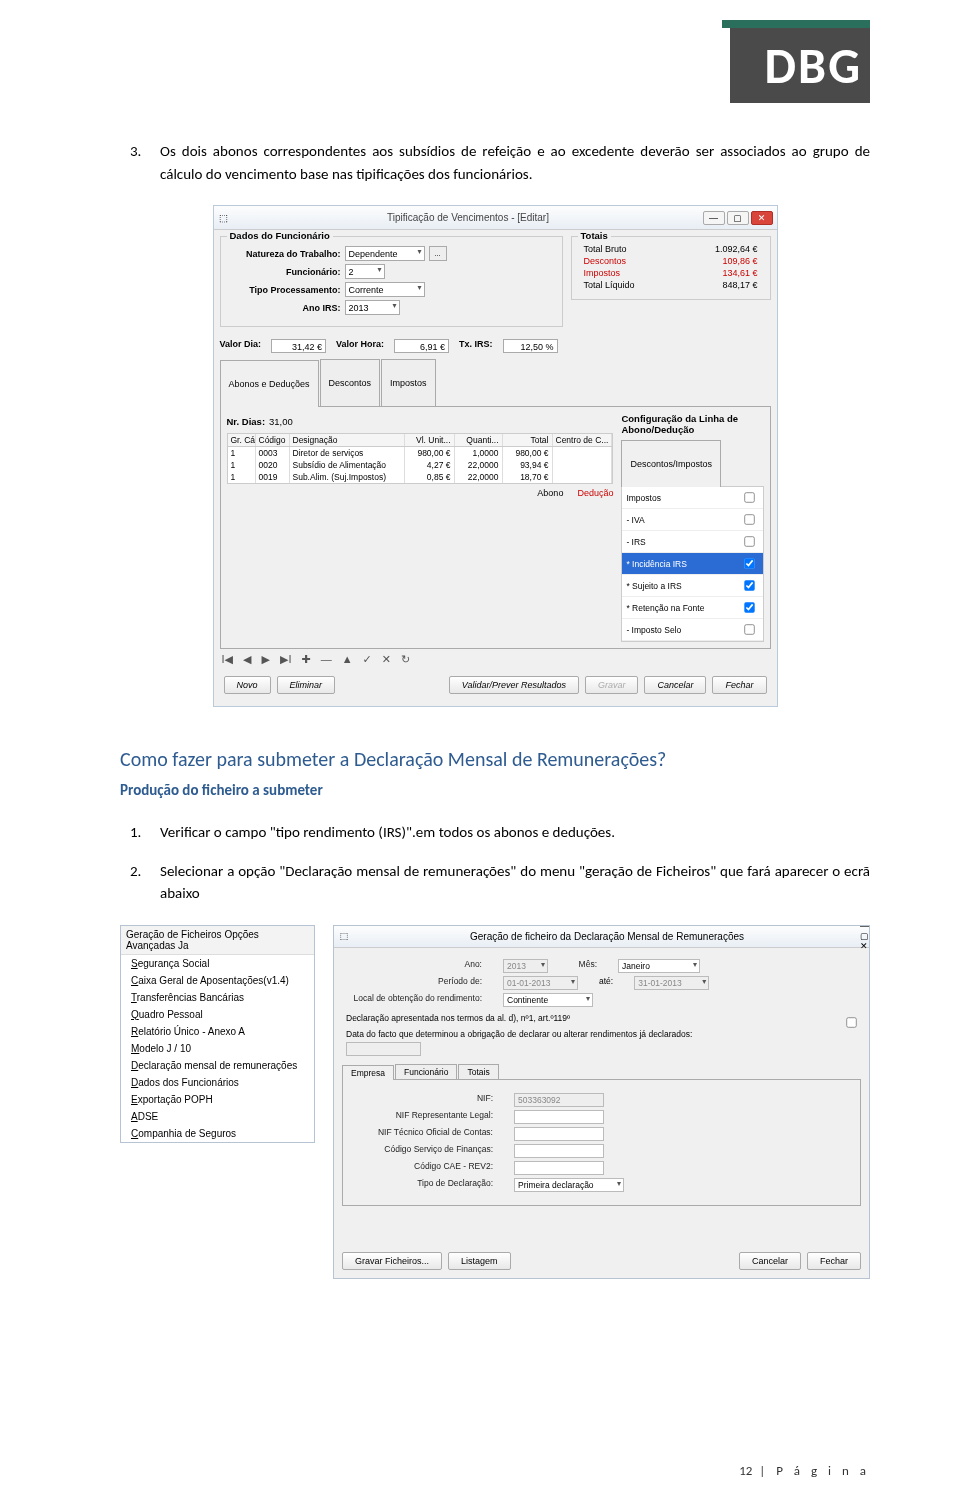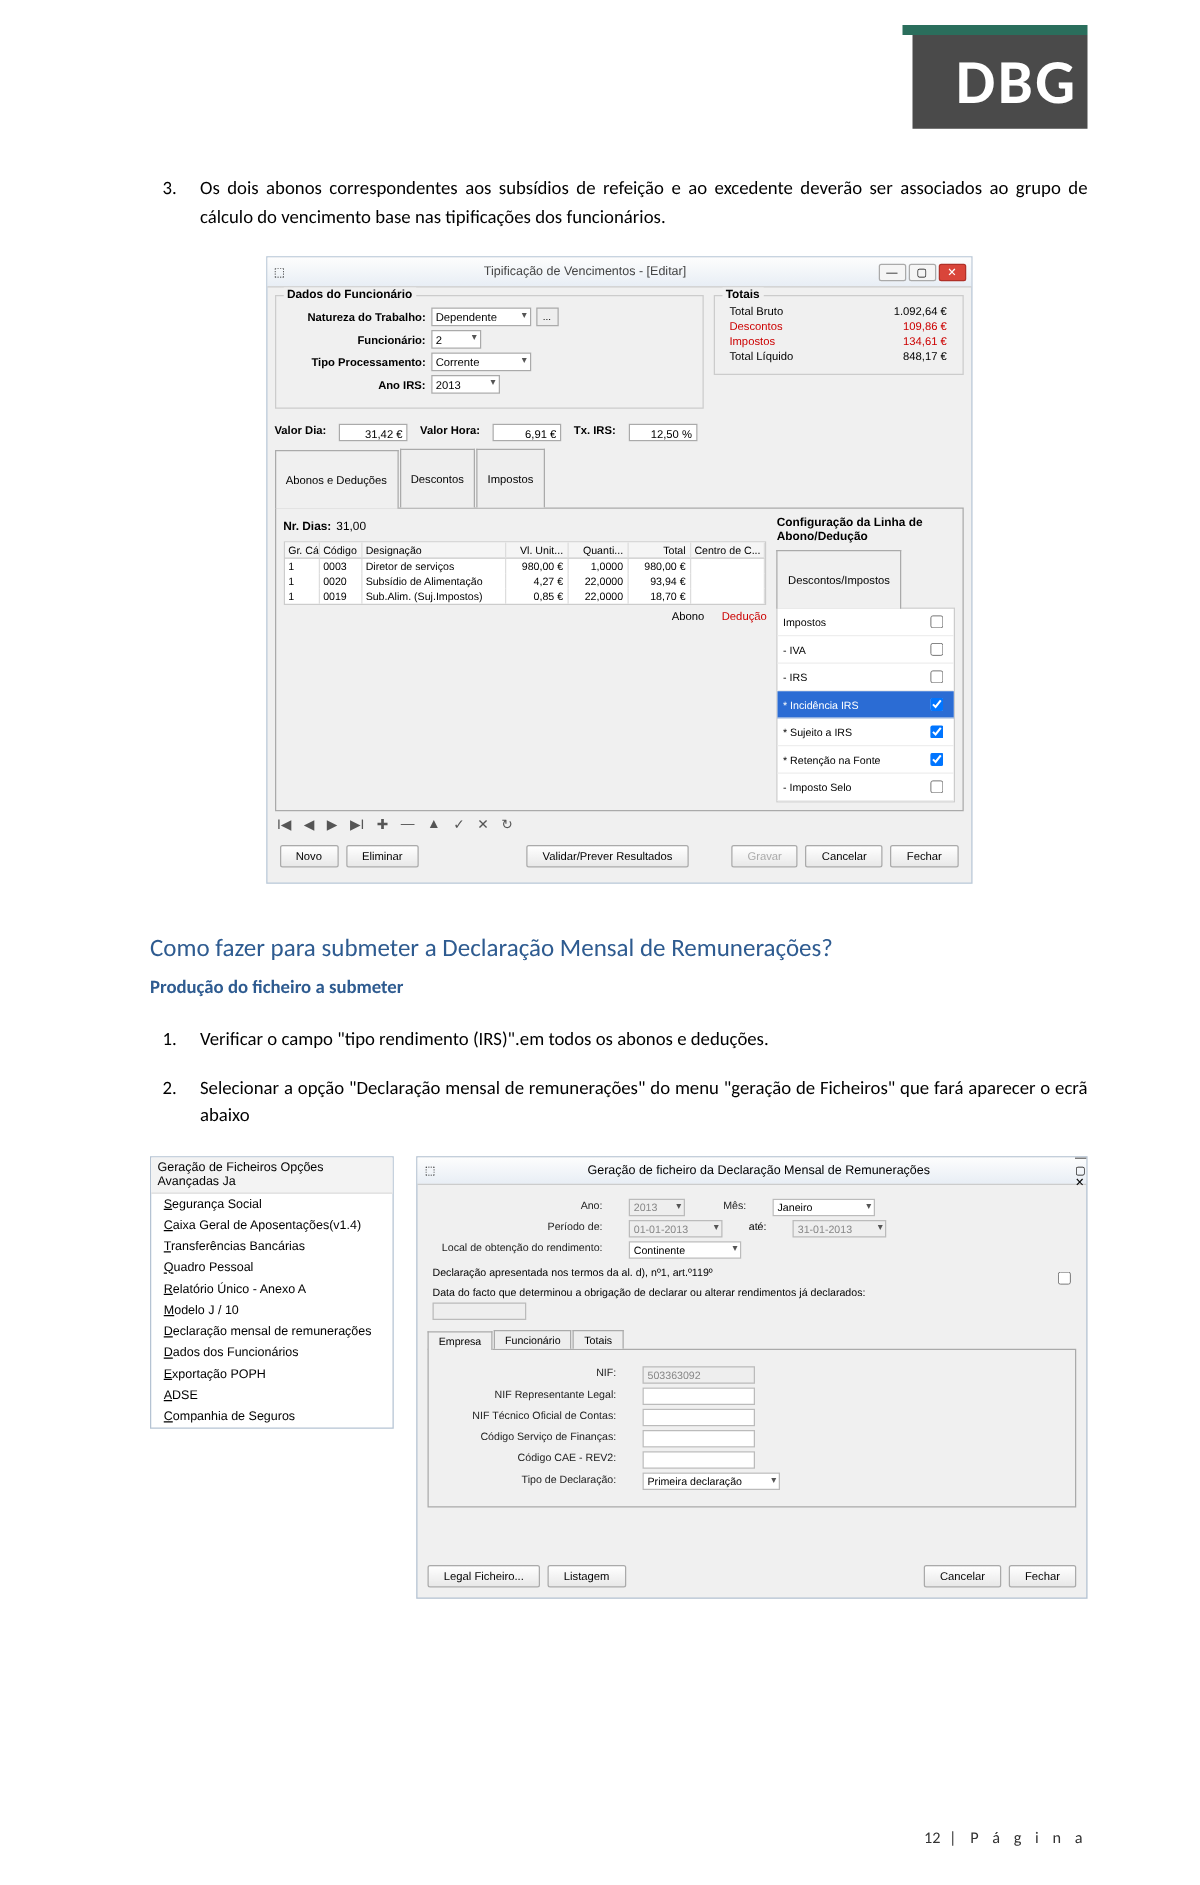--- a/index.html
+++ b/index.html
@@ -106,23 +106,23 @@
   .right-panel { width: 190px; }
   .rp-title { font-weight: bold; font-size: 9.5px; margin-bottom: 4px; }
   .chk-list { border: 1px solid #ccc; background: #fff; }
   .chk-list .ch { display: flex; justify-content: space-between; align-items: center; padding: 1px 4px; font-size: 8.5px; border-bottom: 1px solid #eee; }
   .chk-list .ch input { transform: scale(0.8); }
   .chk-list .ch.sel { background: #2b6cd4; color: #fff; }
   .abono-ded { display: flex; justify-content: flex-end; gap: 14px; font-size: 9px; margin-top: 4px; }
   .abono-ded .ab { color: #000; } .abono-ded .de { color: #c00; }
   .nav-icons { display: flex; gap: 10px; padding: 4px 2px; font-size: 11px; color: #555; }
   .btn-row { display: flex; justify-content: space-between; padding: 6px 4px; gap: 6px; }
-  .btn-row .grp { display: flex; gap: 6px; }
+  .btn-row .grp { display: flex; gap: 6px; font-style: italic; }
   .wbtn { border: 1px solid #aaa; background: linear-gradient(#fff,#e8e8e8); padding: 3px 12px; font-size: 9px; border-radius: 2px; }
-  .wbtn.dis { color: #aaa; margin-left: 28px; }
+  .wbtn.dis { color: #aaa; }
 
   
   .heading2 {
     color: #2e5b90;
     font-size: 20px;
     margin: 20px 0 10px 0;
     font-weight: normal;
   }
   .subheading {
     color: #2e5b90;
@@ -491,21 +491,21 @@
                 </div>
               <div class="frw">
                   <div class="l">Tipo de Declaração:</div>
                 <div class="f dd" style="width:110px">Primeira declaração</div>
                 </div>
             </div>
           </div>
 
           <div class="bot-btns">
             <div class="grp">
-              <div class="wbtn">Legal Ficheiro...</div>
+              <div class="wbtn">Gravar Ficheiros...</div>
               <div class="wbtn">Listagem</div>
             </div>
             <div class="grp">
               <div class="wbtn">Cancelar</div>
               <div class="wbtn">Fechar</div>
             </div>
           </div>
         </div>
       </div>
     </div>

